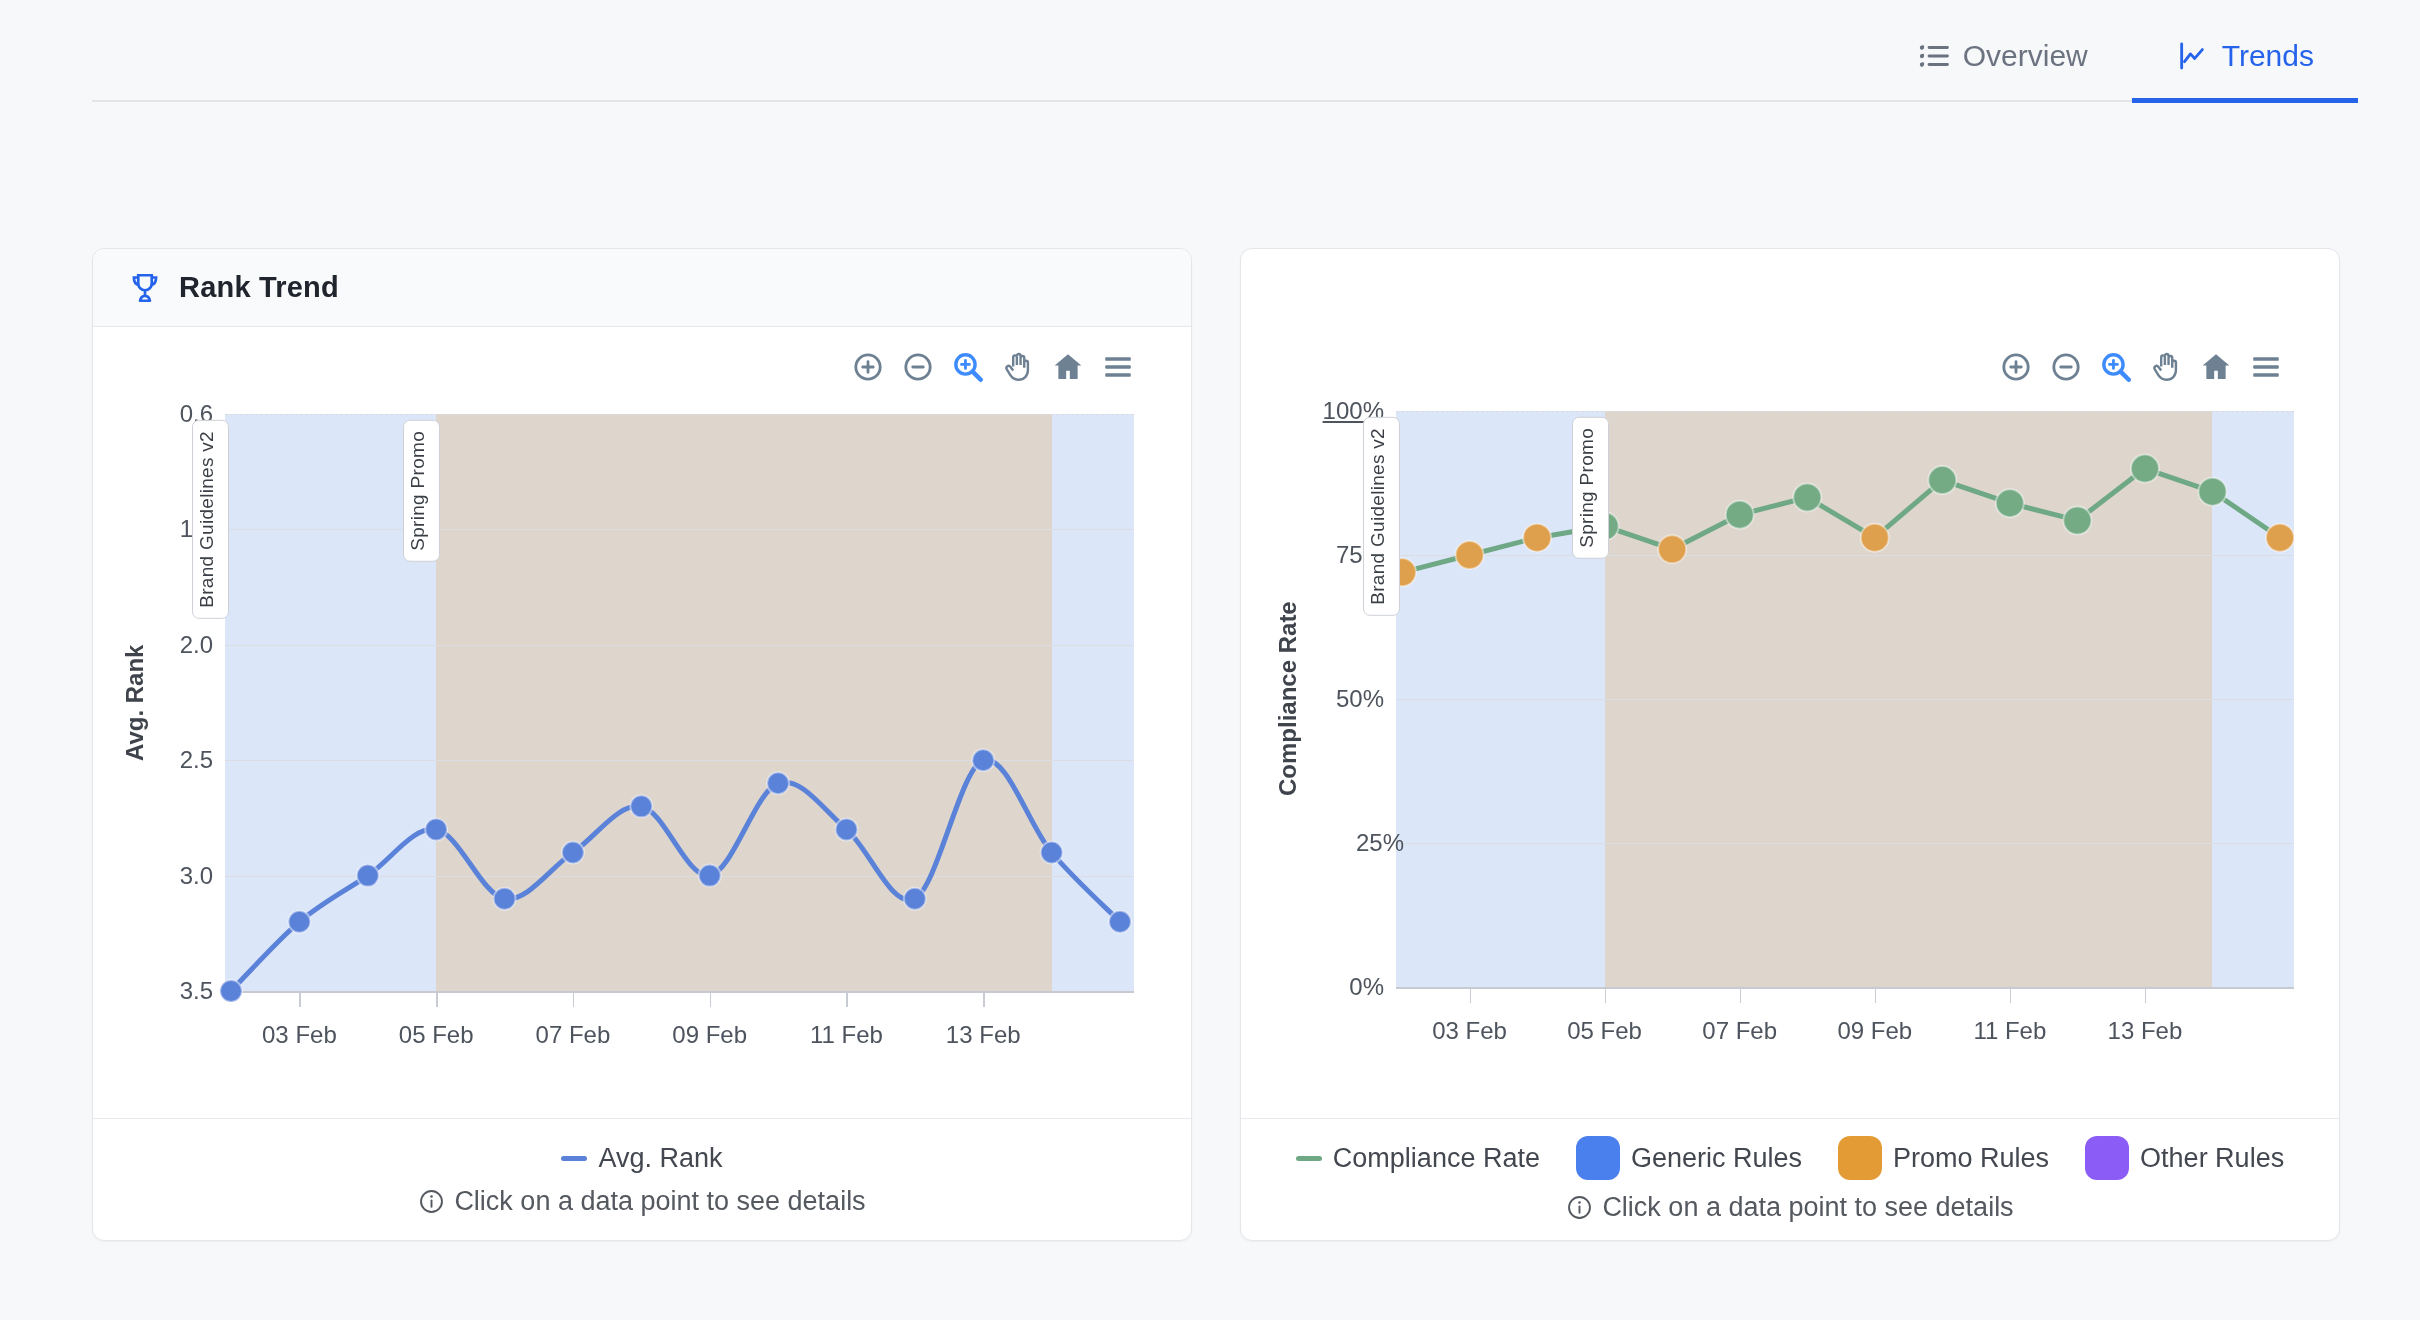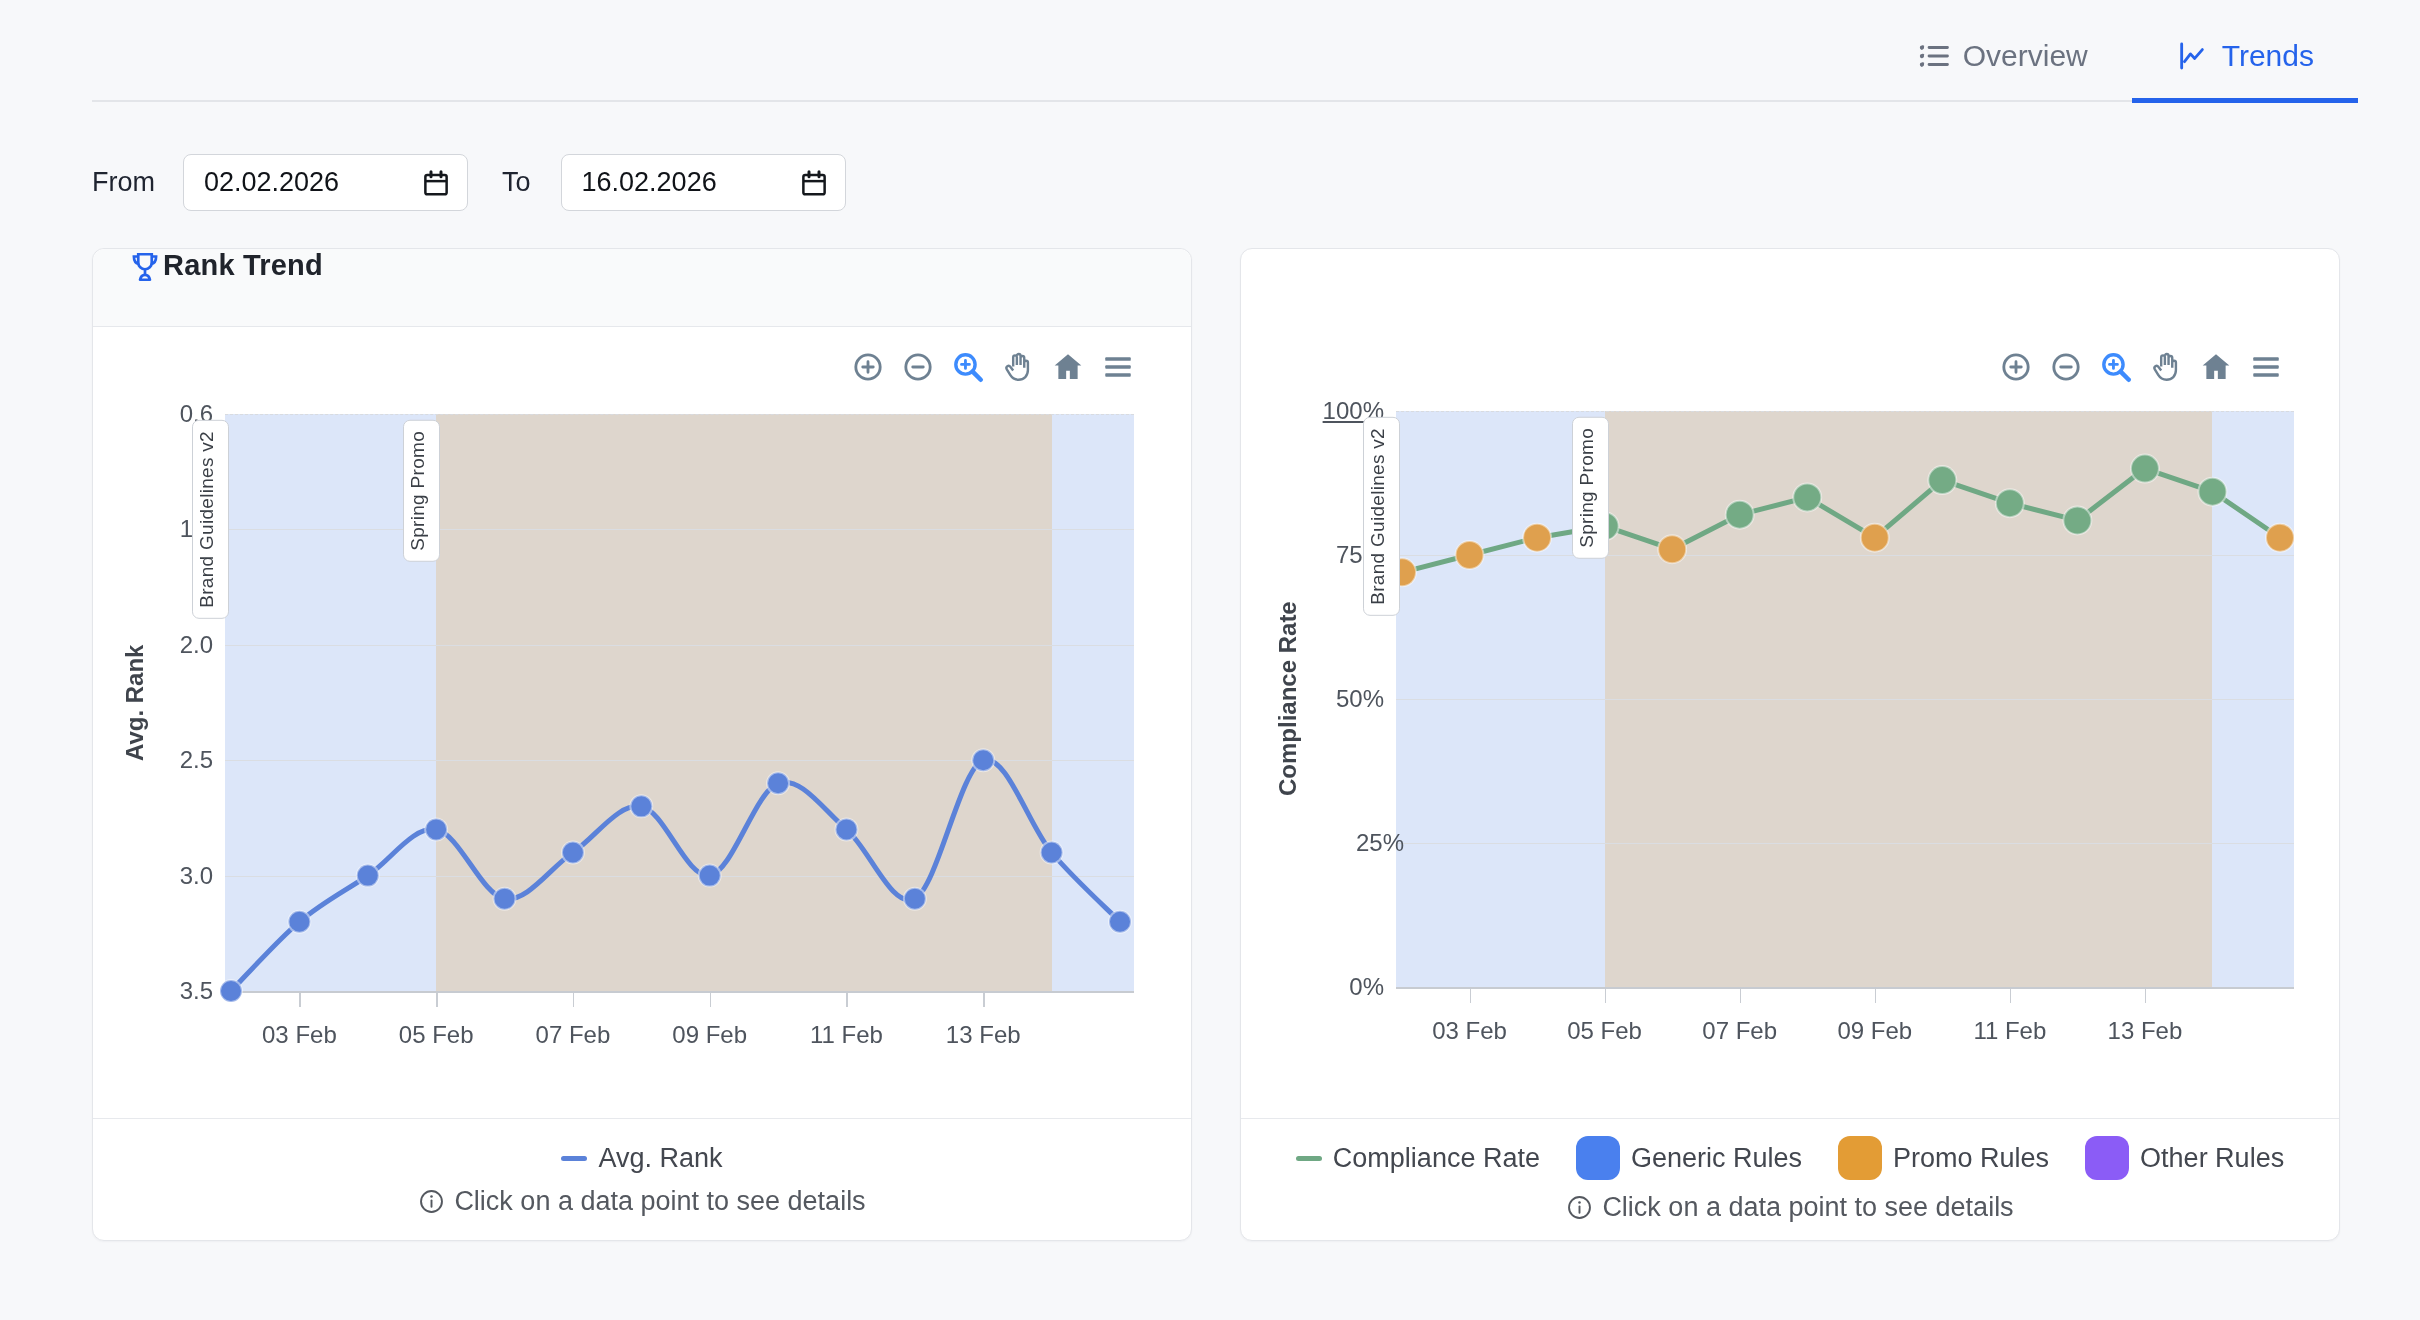--- a/index.html
+++ b/index.html
@@ -15,21 +15,21 @@
 
   
   .filters{position:absolute;left:92px;top:154px;display:flex;align-items:center;font-size:27px;color:#1f2430;}
   .flabel{margin-right:28px;}
   .flabel2{margin-left:34px;margin-right:30px;}
   .date-input{width:285px;height:57px;background:#fff;border:1.5px solid #d3d6db;border-radius:8px;display:flex;align-items:center;justify-content:space-between;padding:0 16px 0 20px;box-sizing:border-box;font-size:27px;color:#101318;cursor:pointer;}
   .cal{width:30px;height:30px;display:inline-flex;}
 
   
   .card{position:absolute;top:248px;width:1098px;height:991px;background:#fff;border:1.5px solid #e4e6ea;border-radius:12px;box-shadow:0 1px 2px rgba(16,24,40,.04);}
-  .card-head{position:absolute;left:0;right:0;top:0;height:77px;background:#f9fafb;border-bottom:1.5px solid #e6e8ec;border-radius:12px 12px 0 0;display:flex;align-items:flex-start;gap:0;padding-left:34px;}
+  .card-head{position:absolute;left:0;right:0;top:0;height:77px;background:#f9fafb;border-bottom:1.5px solid #e6e8ec;border-radius:12px 12px 0 0;display:flex;align-items:center;gap:16px;padding-left:34px;}
   .head-icon{width:36px;height:36px;display:inline-flex;}
   .card-title{margin:0;font-size:29px;font-weight:700;color:#20242c;letter-spacing:.2px;}
 
   .toolbar{position:absolute;top:100px;right:55px;display:flex;align-items:center;gap:14px;z-index:8;}
   .tbtn{width:36px;height:36px;border:none;background:transparent;padding:0;color:#6e8192;display:inline-flex;align-items:center;justify-content:center;cursor:pointer;}
   .tbtn.active{color:#3d8bfd;}
   .tbtn svg{width:34px;height:34px;}
 
   .plot{position:absolute;}
   .region{position:absolute;top:0;bottom:0;}
@@ -72,44 +72,20 @@
         <svg viewBox="0 0 24 24" fill="none" stroke="currentColor" stroke-width="2">
           <path d="M4 3.5V20.5" stroke-linecap="round"></path>
           <path d="M6 16l4.2-5.5 3 3.2L18.6 7.5" stroke-linecap="round" stroke-linejoin="round"></path>
         </svg>
       </span>
       <span>Trends</span>
       <div class="tab-underline"></div>
     </div>
   </div>
 
-  <div class="filters">
-    <span class="flabel">From</span>
-    <div class="date-input">
-      <span>02.02.2026</span>
-      <span class="cal">
-        <svg viewBox="0 0 24 24" fill="none" stroke="#15181d" stroke-width="2">
-          <rect x="3.5" y="5.5" width="17" height="15.5" rx="1.5"></rect>
-          <path d="M3.5 10.5h17"></path>
-          <path d="M8 3v4M16 3v4" stroke-linecap="round" stroke-width="2.4"></path>
-        </svg>
-      </span>
-    </div>
-    <span class="flabel2">To</span>
-    <div class="date-input">
-      <span>16.02.2026</span>
-      <span class="cal">
-        <svg viewBox="0 0 24 24" fill="none" stroke="#15181d" stroke-width="2">
-          <rect x="3.5" y="5.5" width="17" height="15.5" rx="1.5"></rect>
-          <path d="M3.5 10.5h17"></path>
-          <path d="M8 3v4M16 3v4" stroke-linecap="round" stroke-width="2.4"></path>
-        </svg>
-      </span>
-    </div>
-  </div>
 
   <section class="card" style="left:92px">
     <header class="card-head">
       <span class="head-icon">
         <svg viewBox="0 0 24 24" fill="none" stroke="#2563eb" stroke-width="1.8">
           <path d="M7.5 3.5h9V9a4.5 4.5 0 0 1-9 0V3.5z"></path>
           <path d="M7.5 5H4.6c0 3 1.4 4.7 3.4 5M16.5 5h2.9c0 3-1.4 4.7-3.4 5"></path>
           <path d="M12 13.5v3.2" stroke-linecap="round"></path>
           <path d="M8.7 20.5c.4-2.2 1.6-3.3 3.3-3.3s2.9 1.1 3.3 3.3z" stroke-linejoin="round"></path>
         </svg>

